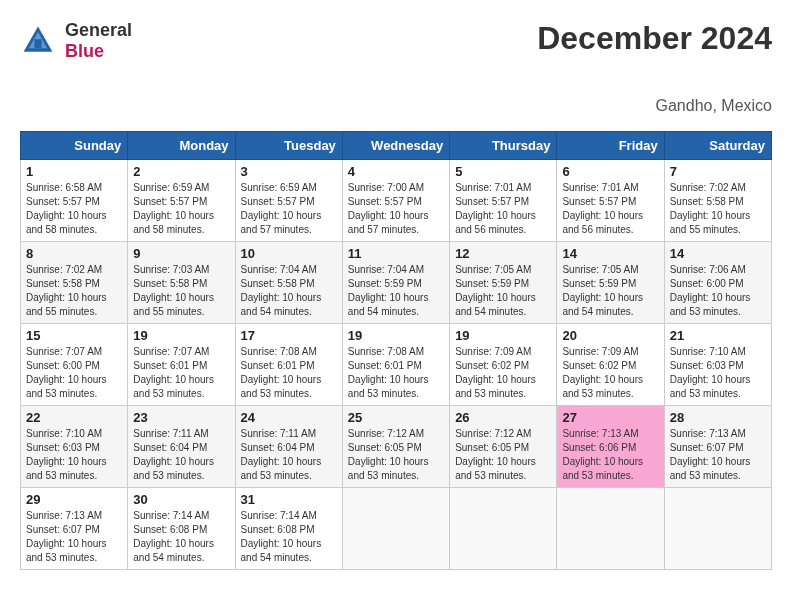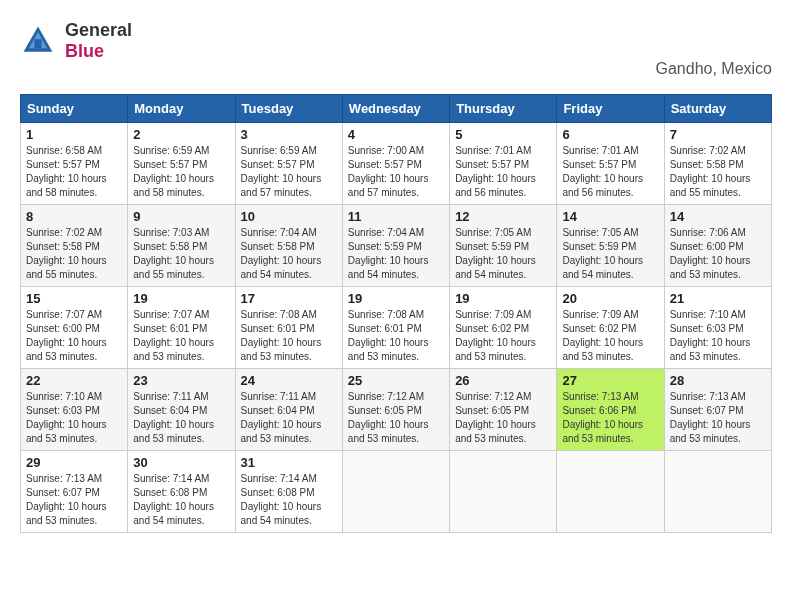--- a/index.html
+++ b/index.html
@@ -39,21 +39,21 @@
       margin-top: 40px;
     }
     table {
       width: 100%;
       border-collapse: collapse;
       font-size: 10.5px;
     }
     th {
       background-color: #2563a8;
       color: #fff;
-      text-align: left;
+      text-align: right;
       padding: 6px 6px;
       font-size: 13px;
       font-weight: bold;
       border: 1px solid #1a4f8c;
     }
     td {
       border: 1px solid #ccc;
       vertical-align: top;
       padding: 4px 5px;
       width: 14.28%;
@@ -91,20 +91,21 @@
       <polygon points="20,4 36,32 4,32" fill="#2563a8"></polygon>
       <polygon points="20,10 30,28 10,28" fill="#5b9bd5"></polygon>
       <rect x="16" y="18" width="8" height="10" fill="#2563a8"></rect>
     </svg>
     <div>
       <div style="font-size:18px;font-weight:bold;color:#333;">General</div>
       <div style="font-size:18px;font-weight:bold;color:#be185d;">Blue</div>
     </div>
   </div>
   <div class="title-block">
+    <div class="month-title">December 2024</div>
     <div class="location">Gandho, Mexico</div>
   </div>
 </div>
 
 <table>
   <thead>
     <tr>
       <th>Sunday</th>
       <th>Monday</th>
       <th>Tuesday</th>
@@ -323,21 +324,21 @@
         </div>
       </td>
         <td style="background: rgb(245, 245, 245);">
         <span class="day-num">26</span>
         <div class="day-info">
           Sunrise: 7:12 AM<br>
           Sunset: 6:05 PM<br>
           Daylight: 10 hours and 53 minutes.
         </div>
       </td>
-        <td style="background: #bef264;">
+        <td style="background: #f9a8d4;">
         <span class="day-num">27</span>
         <div class="day-info">
           Sunrise: 7:13 AM<br>
           Sunset: 6:06 PM<br>
           Daylight: 10 hours and 53 minutes.
         </div>
       </td>
         <td style="background: rgb(245, 245, 245);">
         <span class="day-num">28</span>
         <div class="day-info">

